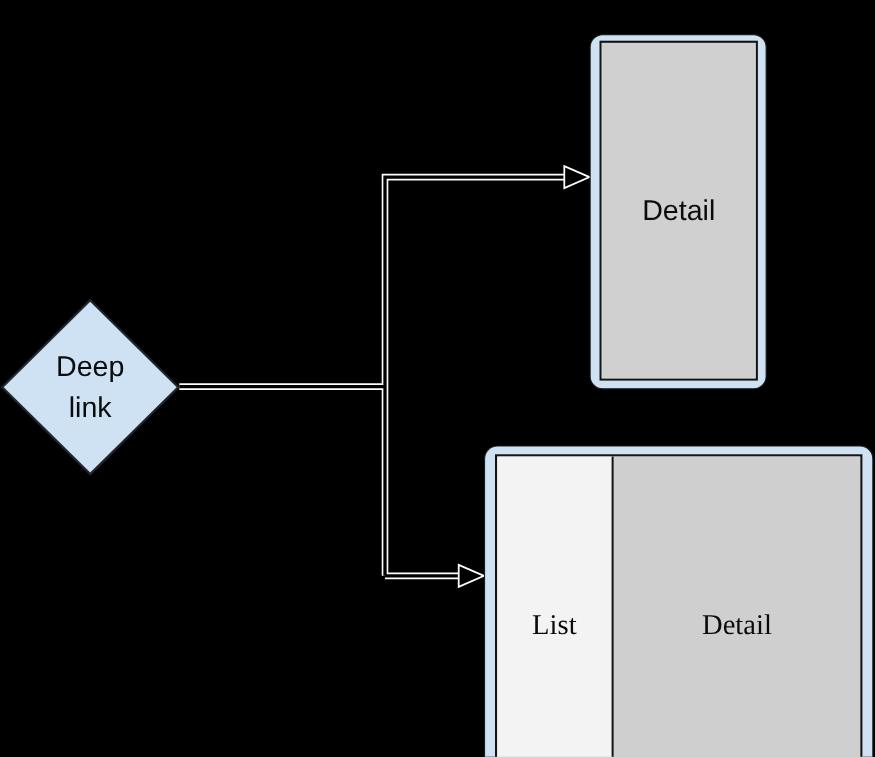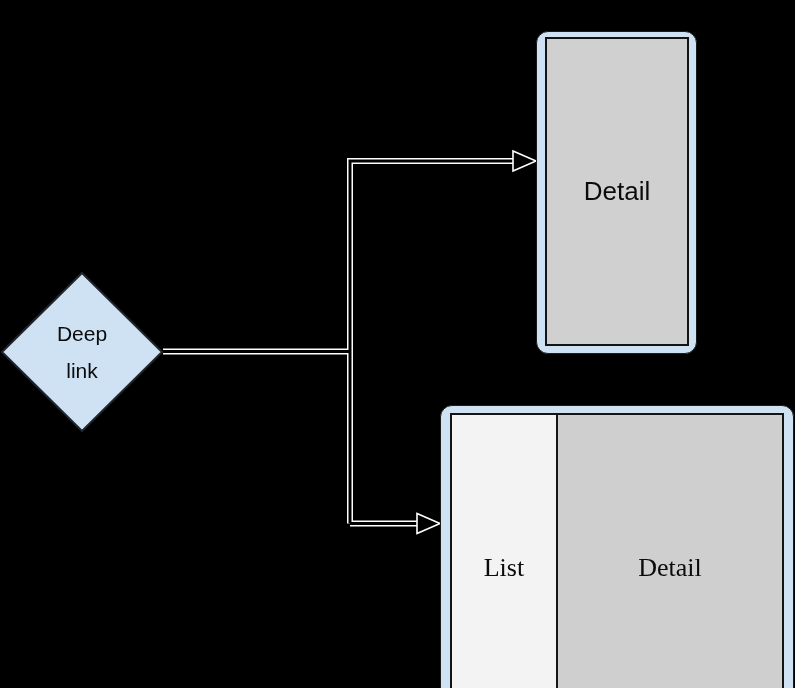--- a/index.html
+++ b/index.html
@@ -27,21 +27,21 @@
   .node-label {
     position: absolute;
     left: 22px;
     top: 315px;
     width: 120px;
     height: 74px;
     display: flex;
     flex-direction: column;
     align-items: center;
     justify-content: center;
-    font-size: 21px;
+    font-size: 26px;
     line-height: 37px;
     color: #0b0b0b;
     text-align: center;
   }
   .screen-frame {
     position: absolute;
     box-sizing: border-box;
     background: #cfe2f3;
     border: 1px solid #1b1b1b;
     border-radius: 12px;

